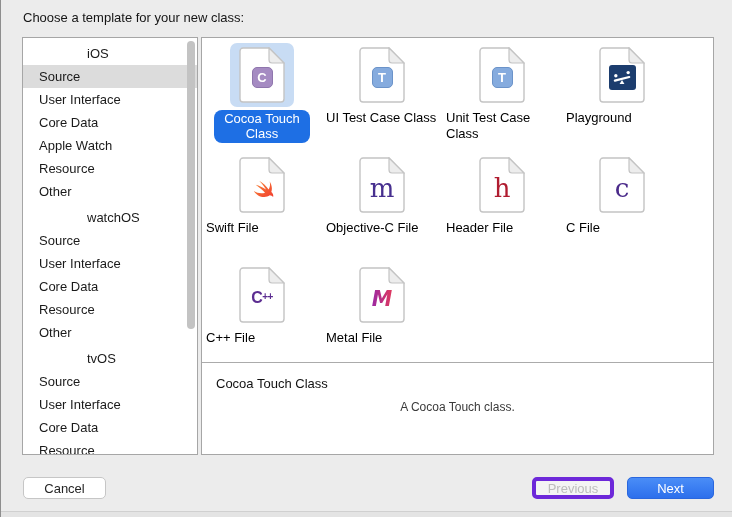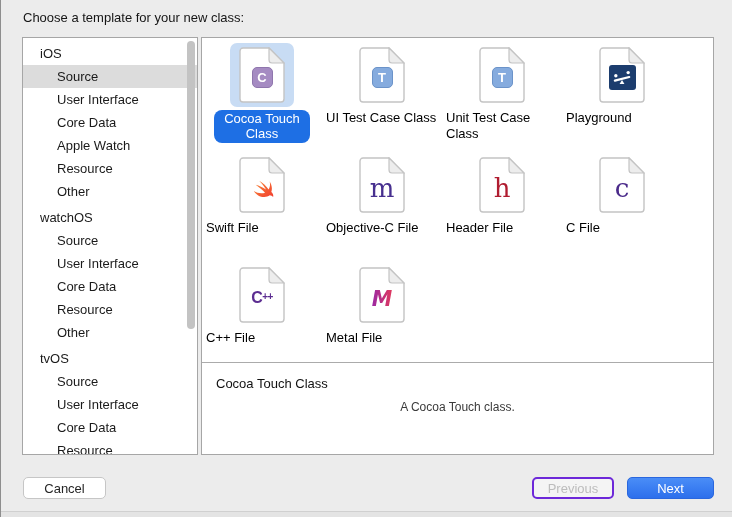--- a/index.html
+++ b/index.html
@@ -21,23 +21,23 @@
     position: absolute; left: 21px; top: 37px;
     width: 176px; height: 418px;
     background: #fff; border: 1px solid #A6A6A6;
     overflow: hidden;
   }
   .sb-list { padding-top: 4px; }
   .sb-row {
     height: 23px; line-height: 23px;
     font-size: 13px; white-space: nowrap;
   }
-  .sb-group { padding-left: 17px; }
+  .sb-group { padding-left: 17px; margin-left: 47px; }
   .sb-group + .sb-group, .sb-item + .sb-group { margin-top: 3px; }
-  .sb-item { padding-left: 34px; cursor: default; }
+  .sb-item { padding-left: 16px; cursor: default; }
   .sb-item.selected { background: #DCDCDC; }
   .sb-scrollbar {
     position: absolute; right: 2px; top: 3px;
     width: 8px; height: 288px;
     background: #C3C3C3; border-radius: 4px;
   }
   
   .pane {
     position: absolute; left: 200px; top: 37px;
     width: 513px; height: 418px;
@@ -96,21 +96,21 @@
   .desc-text { margin-top: 9px; font-size: 12px; color: #3A3A3A; text-align: center; }
   
   .btn {
     position: absolute; top: 477px; height: 22px;
     border-radius: 5px; font-size: 13px;
     font-family: Liberation Sans, sans-serif;
     display: flex; align-items: center; justify-content: center;
     cursor: default;
   }
   .btn-cancel { left: 22px; width: 83px; background: #FFFFFF; border: 1px solid #C6C6C6; color: #262626; }
-  .btn-prev   { left: 531px; width: 82px; background: #F4F4F4; border: 2px solid #6d28d9; color: #BCBCBC; }
+  .btn-prev   { left: 531px; width: 82px; background: #F4F4F4; border: 4px solid #6d28d9; color: #BCBCBC; }
   .btn-next   { left: 626px; width: 87px; background: linear-gradient(#4A8DF7, #2D6FEC); border: 1px solid #2A67DE; color: #fff; }
   .bottom-edge {
     position: absolute; left: 0; right: 0; bottom: 0; height: 6px;
     background: #E4E4E4; border-top: 1px solid #D0D0D0;
   }
 </style>
 </head>
 <body>
 
 <div class="dialog-title">Choose a template for your new class:</div>

